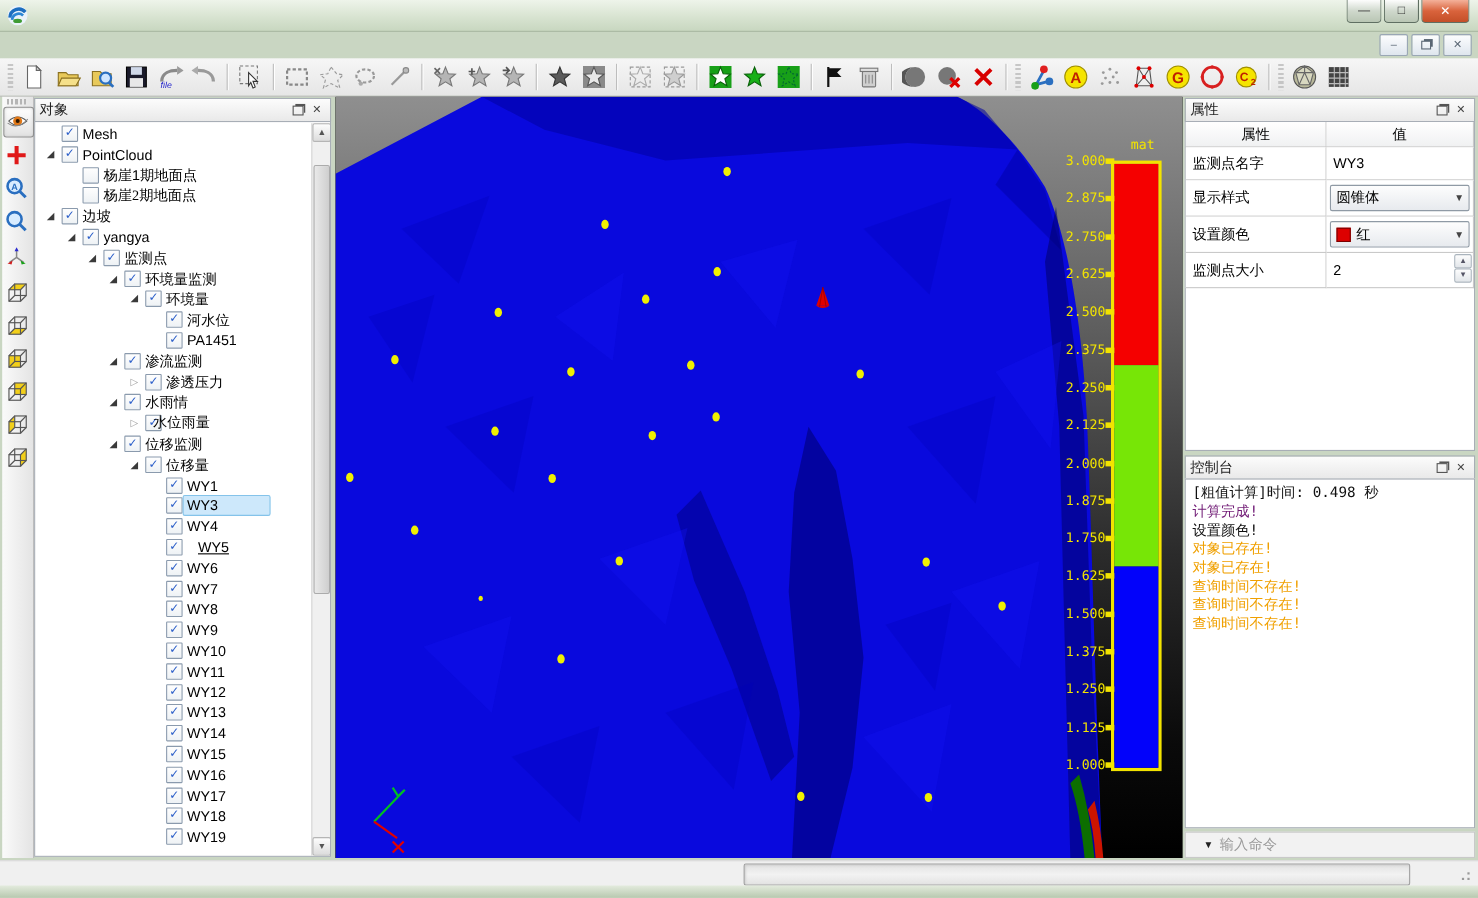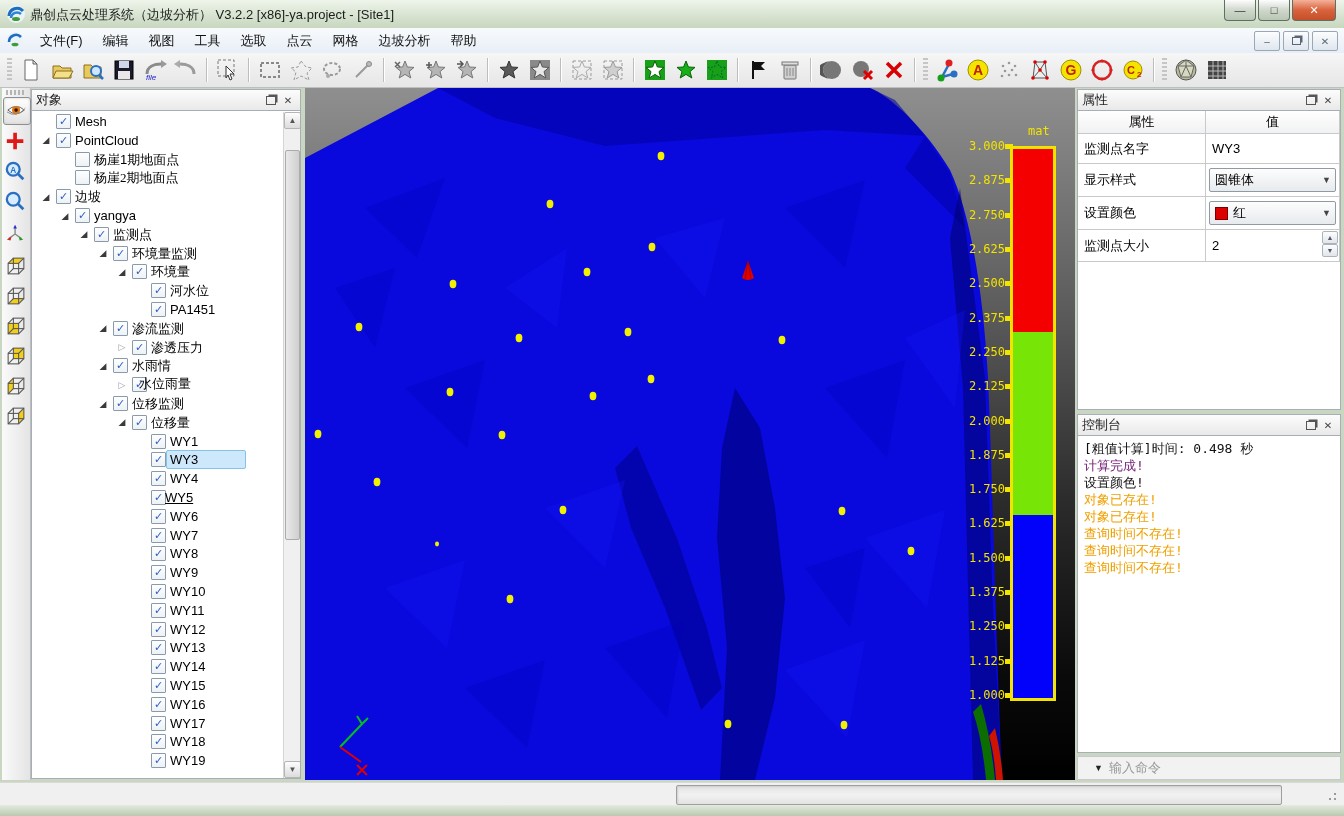--- a/index.html
+++ b/index.html
@@ -113,48 +113,27 @@
 
   <div id="titlebar" class="abs">
     <span class="appicon" style="left:6px;top:4px;">
       <svg width="20" height="20">
           <circle cx="10" cy="10" r="9" fill="#eaf2fa"></circle>
           <path d="M3,12 A8 8 0 0 1 17,7" stroke="#1d6ec0" stroke-width="3" fill="none"></path>
           <path d="M5,14 A6 6 0 0 1 15,10" stroke="#2d86d4" stroke-width="2.5" fill="none"></path>
           <ellipse cx="10" cy="15" rx="4" ry="2" fill="#3f9c35"></ellipse>
         </svg>
     </span>
-    <span class="title">鼎创点云处理系统（边坡分析） V3.2.2 [x86]-ya.project - [Site1]</span>
     <span class="winbtns">
       <span class="winbtn">—</span>
       <span class="winbtn">□</span>
       <span class="winbtn close">✕</span>
     </span>
   </div>
 
-  <div id="menubar" class="abs">
-    <span class="appicon" style="position:static;margin:0 4px 0 6px;">
-      <svg width="18" height="18">
-          <circle cx="9" cy="9" r="8" fill="#eaf2fa"></circle>
-          <path d="M3,11 A7 7 0 0 1 15,6" stroke="#1d6ec0" stroke-width="2.6" fill="none"></path>
-          <ellipse cx="9" cy="13.5" rx="3.5" ry="1.8" fill="#3f9c35"></ellipse>
-        </svg>
-    </span>
-    <span id="menu-items" style="display: flex;">
-        <span class="menuitem">文件(F)</span>
-        <span class="menuitem">编辑</span>
-        <span class="menuitem">视图</span>
-        <span class="menuitem">工具</span>
-        <span class="menuitem">选取</span>
-        <span class="menuitem">点云</span>
-        <span class="menuitem">网格</span>
-        <span class="menuitem">边坡分析</span>
-        <span class="menuitem">帮助</span>
-      </span>
-  </div>
   <span class="mdibtns abs">
     <span class="mdibtn">–</span>
     <span class="mdibtn">
         <span class="restore-sq"></span>
       </span>
     <span class="mdibtn">✕</span>
   </span>
 
   <div id="toolbar" class="abs">
       <span class="tb-handle"></span>
@@ -562,21 +541,21 @@
       <div class="trow" style="top: 414.6px; left: 0px;">
         <span class="tcb" style="left: 119px;">✓</span>
         <span class="tlabel" style="left: 135px;">WY7</span>
       </div>
       <div class="trow" style="top: 395.8px; left: 0px;">
         <span class="tcb" style="left: 119px;">✓</span>
         <span class="tlabel" style="left: 135px;">WY6</span>
       </div>
       <div class="trow" style="top: 377px; left: 0px;">
         <span class="tcb" style="left: 119px;">✓</span>
-        <span class="tlabel" style="left: 130px; text-decoration: underline;">WY5</span>
+        <span class="tlabel" style="left: 145px; text-decoration: underline;">WY5</span>
       </div>
       <div class="trow" style="top: 358.2px; left: 0px;">
         <span class="tcb" style="left: 119px;">✓</span>
         <span class="tlabel" style="left: 135px;">WY4</span>
       </div>
       <div class="trow" style="top: 339.4px; left: 0px;">
         <span class="tcb" style="left: 119px;">✓</span>
         <span class="tlabel tsel" style="left: 134px; width: 72px;">WY3</span>
       </div>
       <div class="trow" style="top: 320.6px; left: 0px;">

